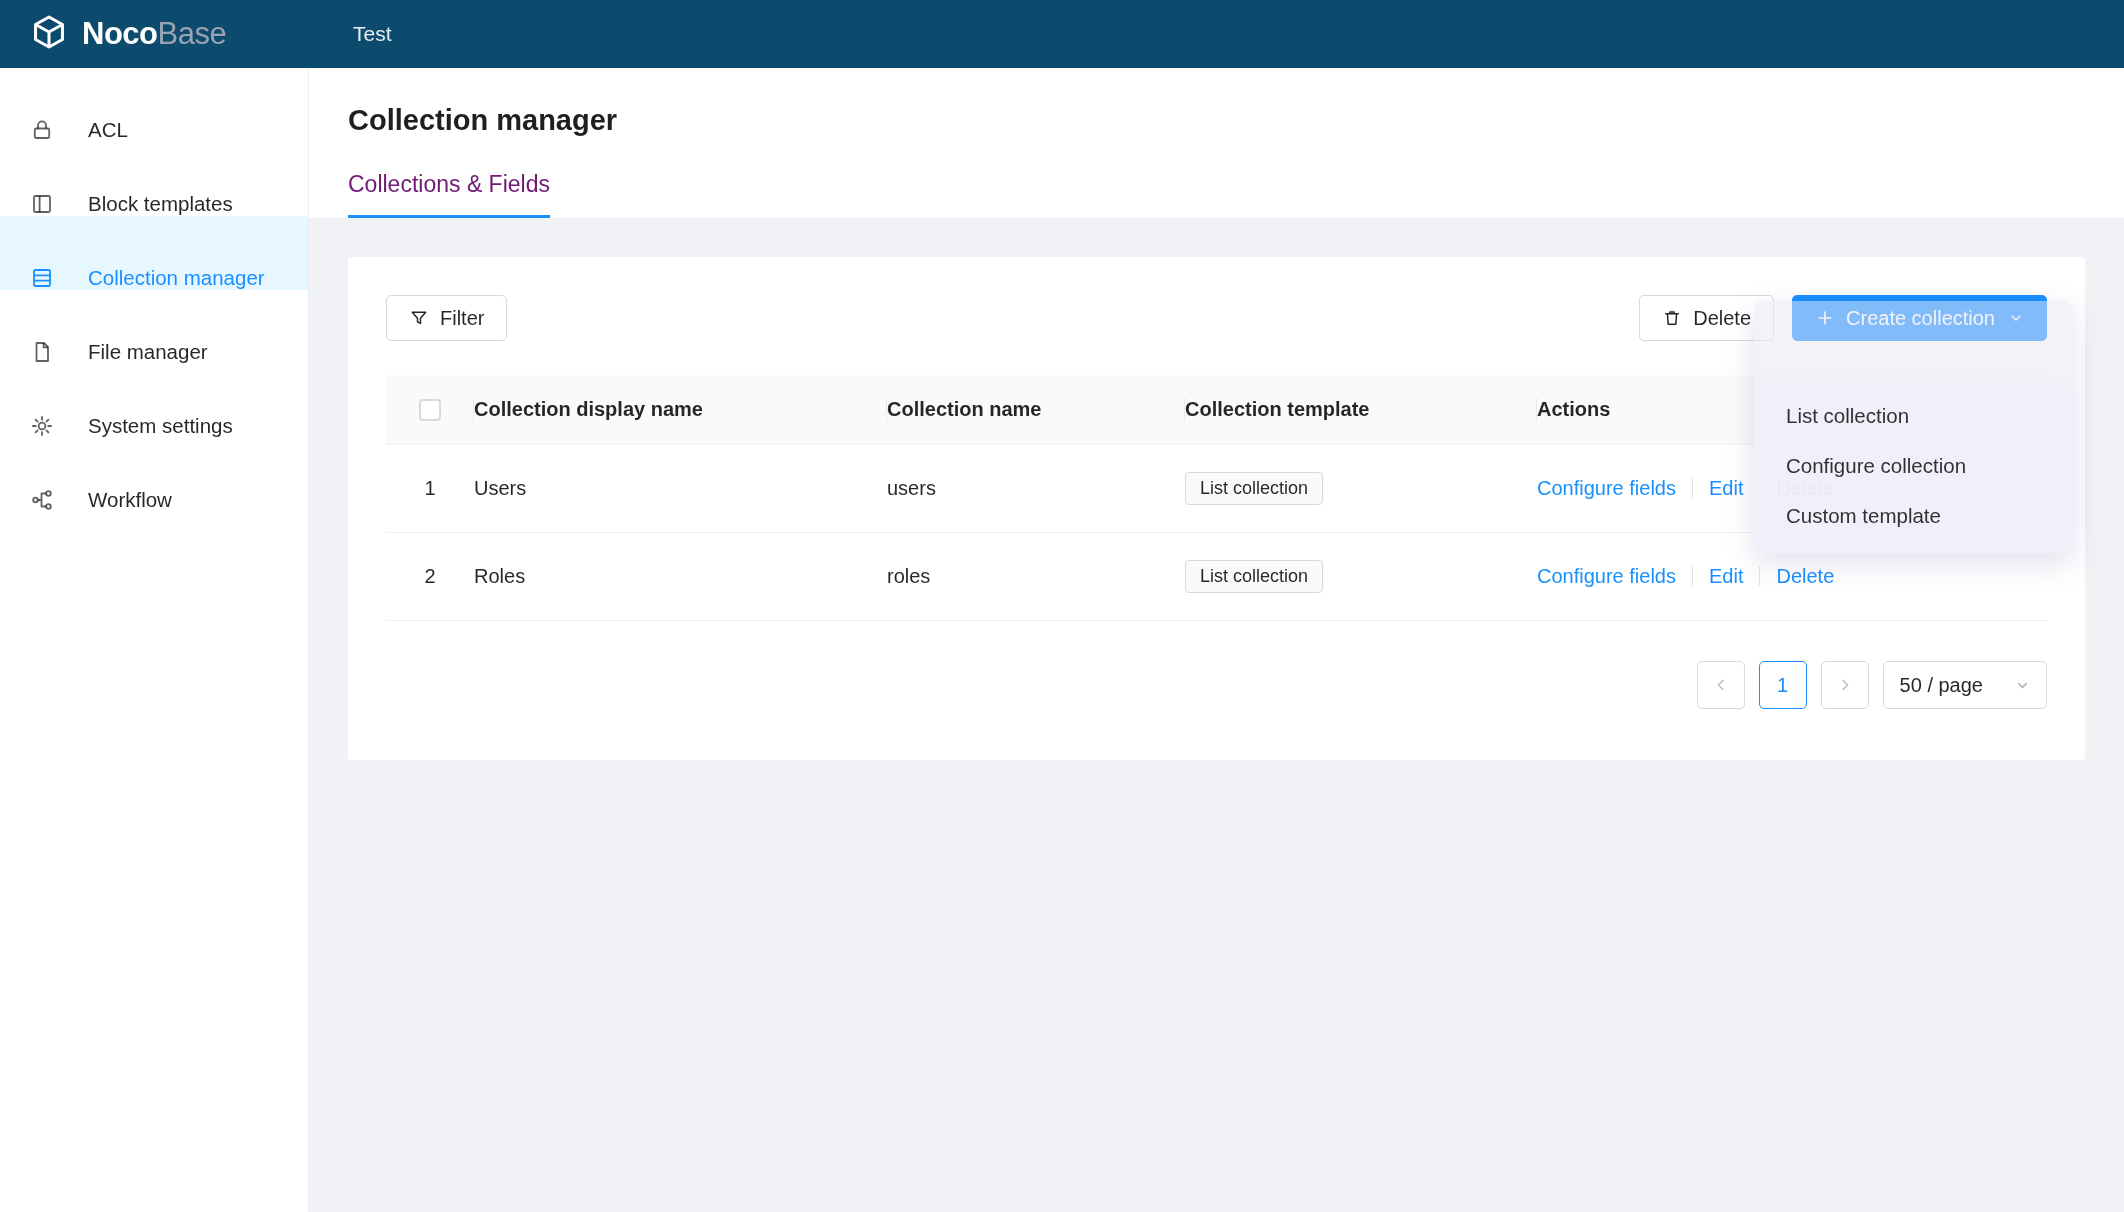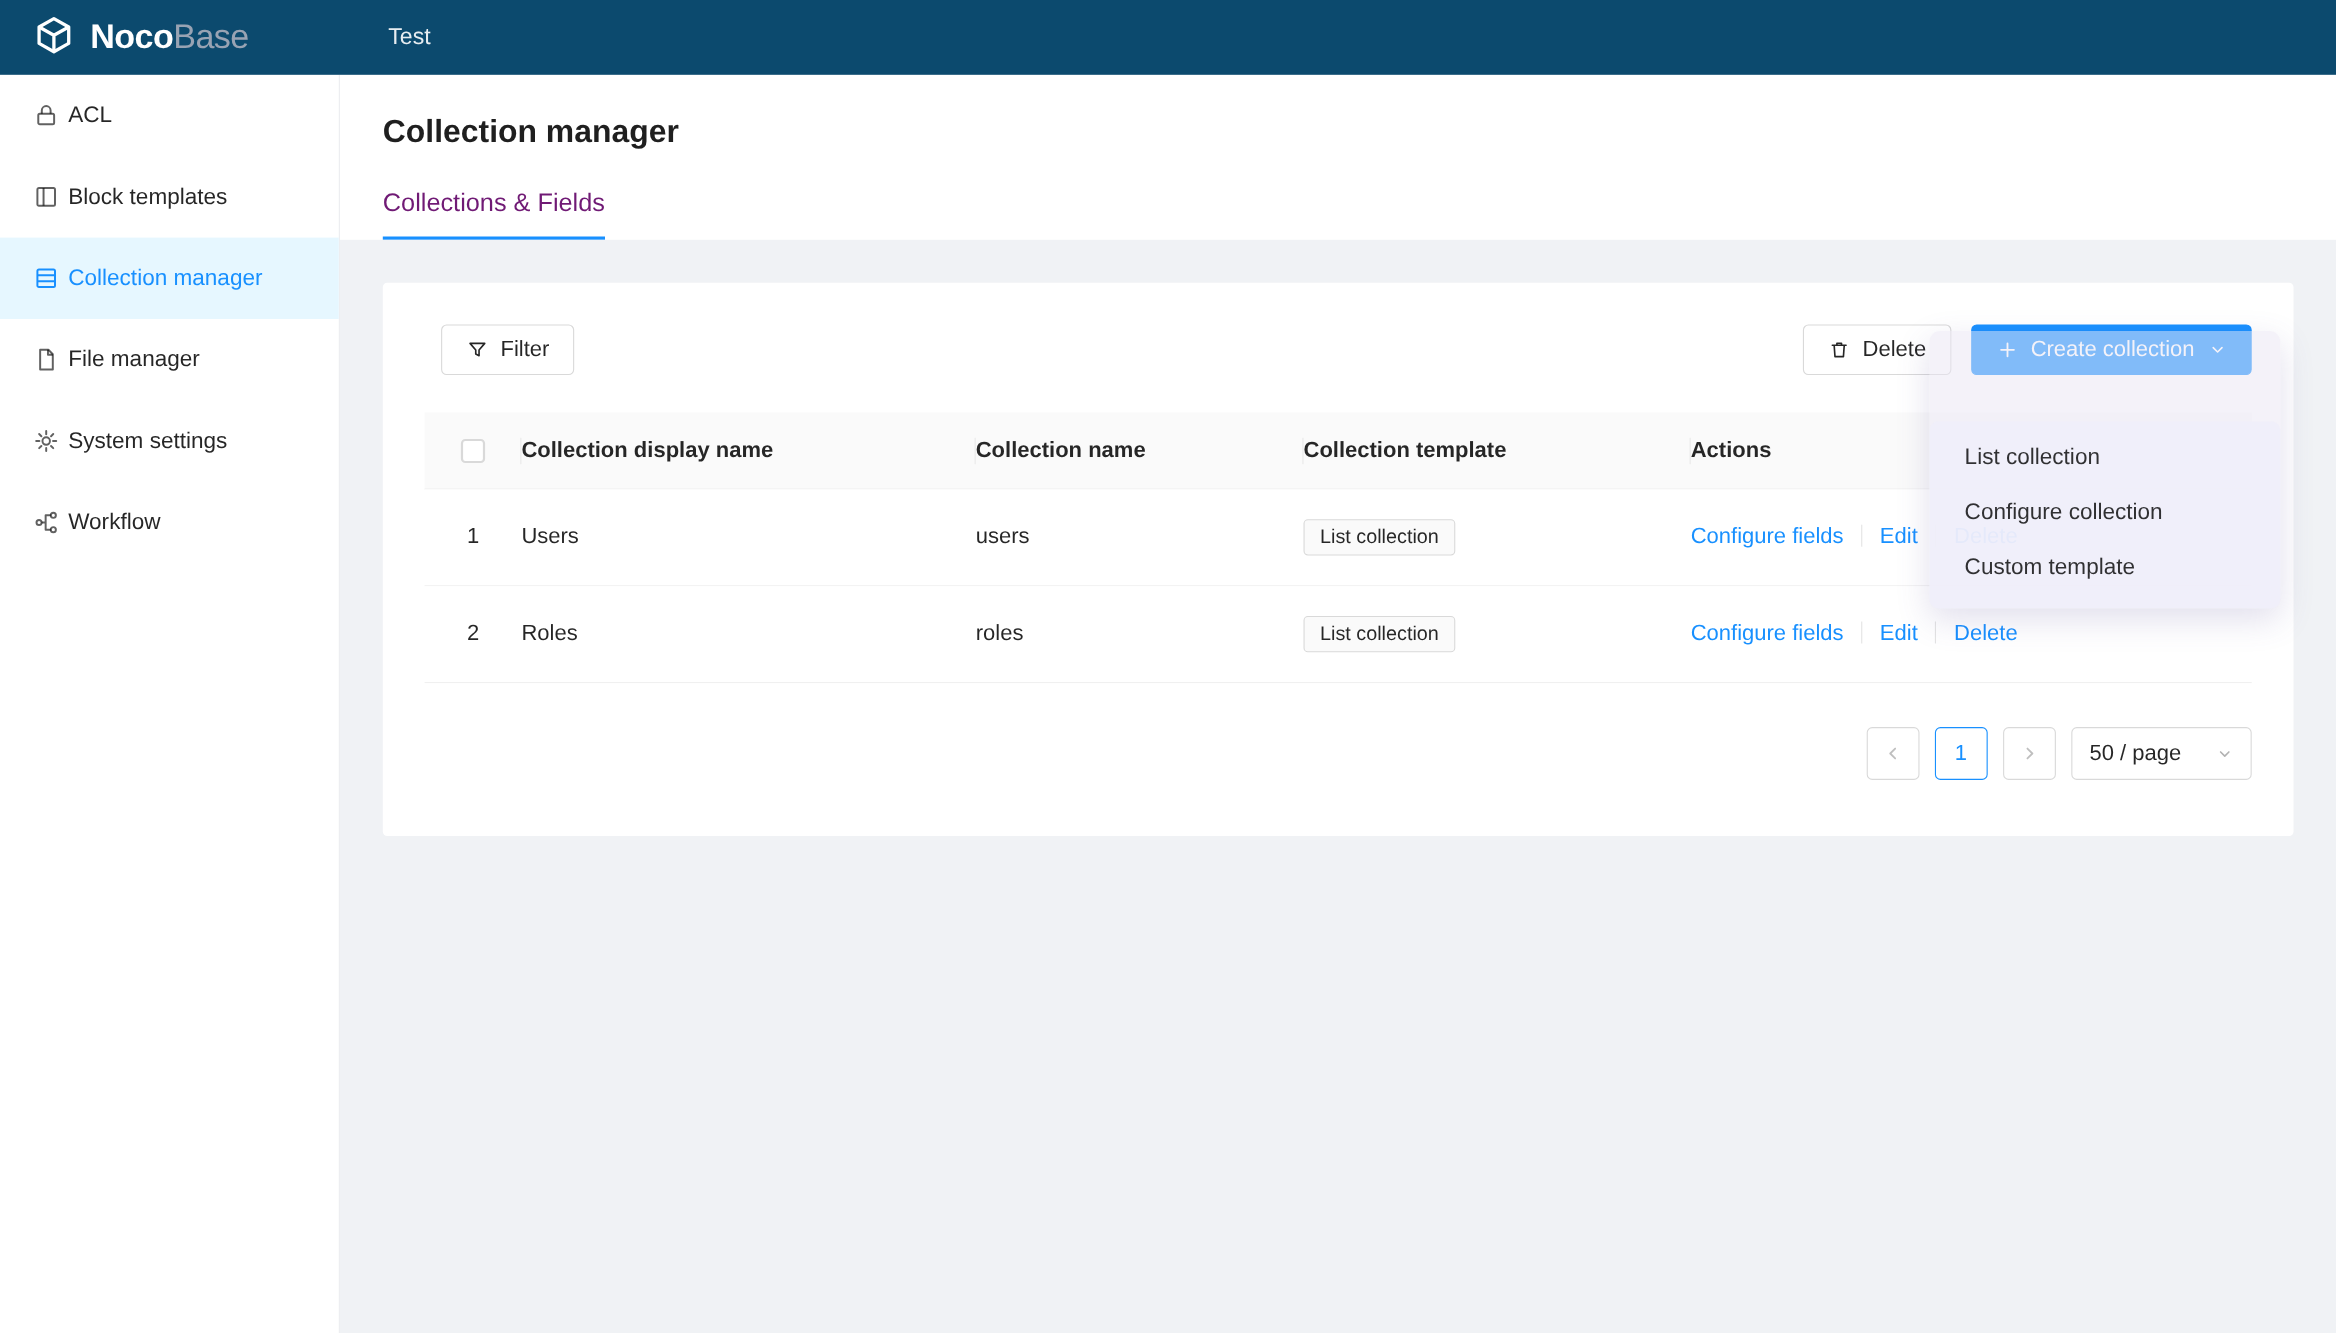--- a/index.html
+++ b/index.html
@@ -15,37 +15,37 @@
   .logo-light { font-weight:400; color:#98a3b3; }
   .header-nav { display:flex; align-items:center; padding-left:34px; height:100%; }
   .nav-item { font-size:21px; color:rgba(255,255,255,0.9); height:100%; display:flex; align-items:center; padding:0 10px; cursor:pointer; }
   .header-right { margin-left:auto; display:flex; align-items:center; gap:52px; padding-right:30px; }
   .hdr-icon { width:27px; height:27px; color:rgba(255,255,255,0.88); cursor:pointer; display:flex; }
   .hdr-icon svg { width:100%; height:100%; }
   .hdr-user { font-size:21px; color:rgba(255,255,255,0.92); cursor:pointer; white-space:nowrap; }
 
   
   .sidebar { position:absolute; top:68px; left:0; bottom:0; width:309px; background:#fff; border-right:1px solid #ebedf0; z-index:4; }
-  .side-item { height:74px; display:flex; align-items:center; gap:8px; padding-left:30px; font-size:20.5px; color:rgba(0,0,0,0.85); cursor:pointer; }
+  .side-item { height:74px; display:flex; align-items:flex-end; gap:34px; padding-left:30px; font-size:20.5px; color:rgba(0,0,0,0.85); cursor:pointer; }
   .side-item .icon { width:24px; height:24px; color:rgba(0,0,0,0.62); display:flex; flex:none; }
   .side-item .icon svg { width:100%; height:100%; }
   .side-item.active { background:#e6f7ff; color:#1890ff; }
   .side-item.active .icon { color:#1890ff; }
 
   
   .main { position:absolute; left:309px; top:68px; right:0; bottom:0; display:flex; flex-direction:column; background:#fff; }
   .page-head { padding:36px 39px 0 39px; background:#fff; }
   .page-title { font-size:29px; font-weight:700; color:rgba(0,0,0,0.88); }
   .tabs { margin-top:34px; display:flex; }
   .tab { font-size:23px; font-weight:400; color:#701a75; padding-bottom:17px; border-bottom:3px solid #1890ff; cursor:pointer; }
   .content { flex:1; background:#f0f2f5; padding:39px; }
   .card { background:#fff; border-radius:4px; min-height:503px; padding:38px; }
 
   
-  .toolbar { display:flex; justify-content:space-between; align-items:center;margin-left:15px; }
+  .toolbar { display:flex; justify-content:space-between; align-items:center; }
   .toolbar-right { display:flex; gap:18px; }
   .btn { display:inline-flex; align-items:center; gap:11px; height:46px; padding:0 22px; border:1px solid #d9d9d9; border-radius:5px; background:#fff; font-size:20px; color:rgba(0,0,0,0.85); cursor:pointer; font-family:inherit; }
   .btn .b-icon { width:20px; height:20px; display:flex; }
   .btn .b-icon svg { width:100%; height:100%; }
   .btn-primary { background:#1890ff; border-color:#1890ff; color:#fff; }
   .btn-primary .caret { width:16px; height:16px; margin-left:2px; display:flex; }
   .btn-primary .caret svg { width:100%; height:100%; }
 
   
   .ntable { margin-top:34px; }

